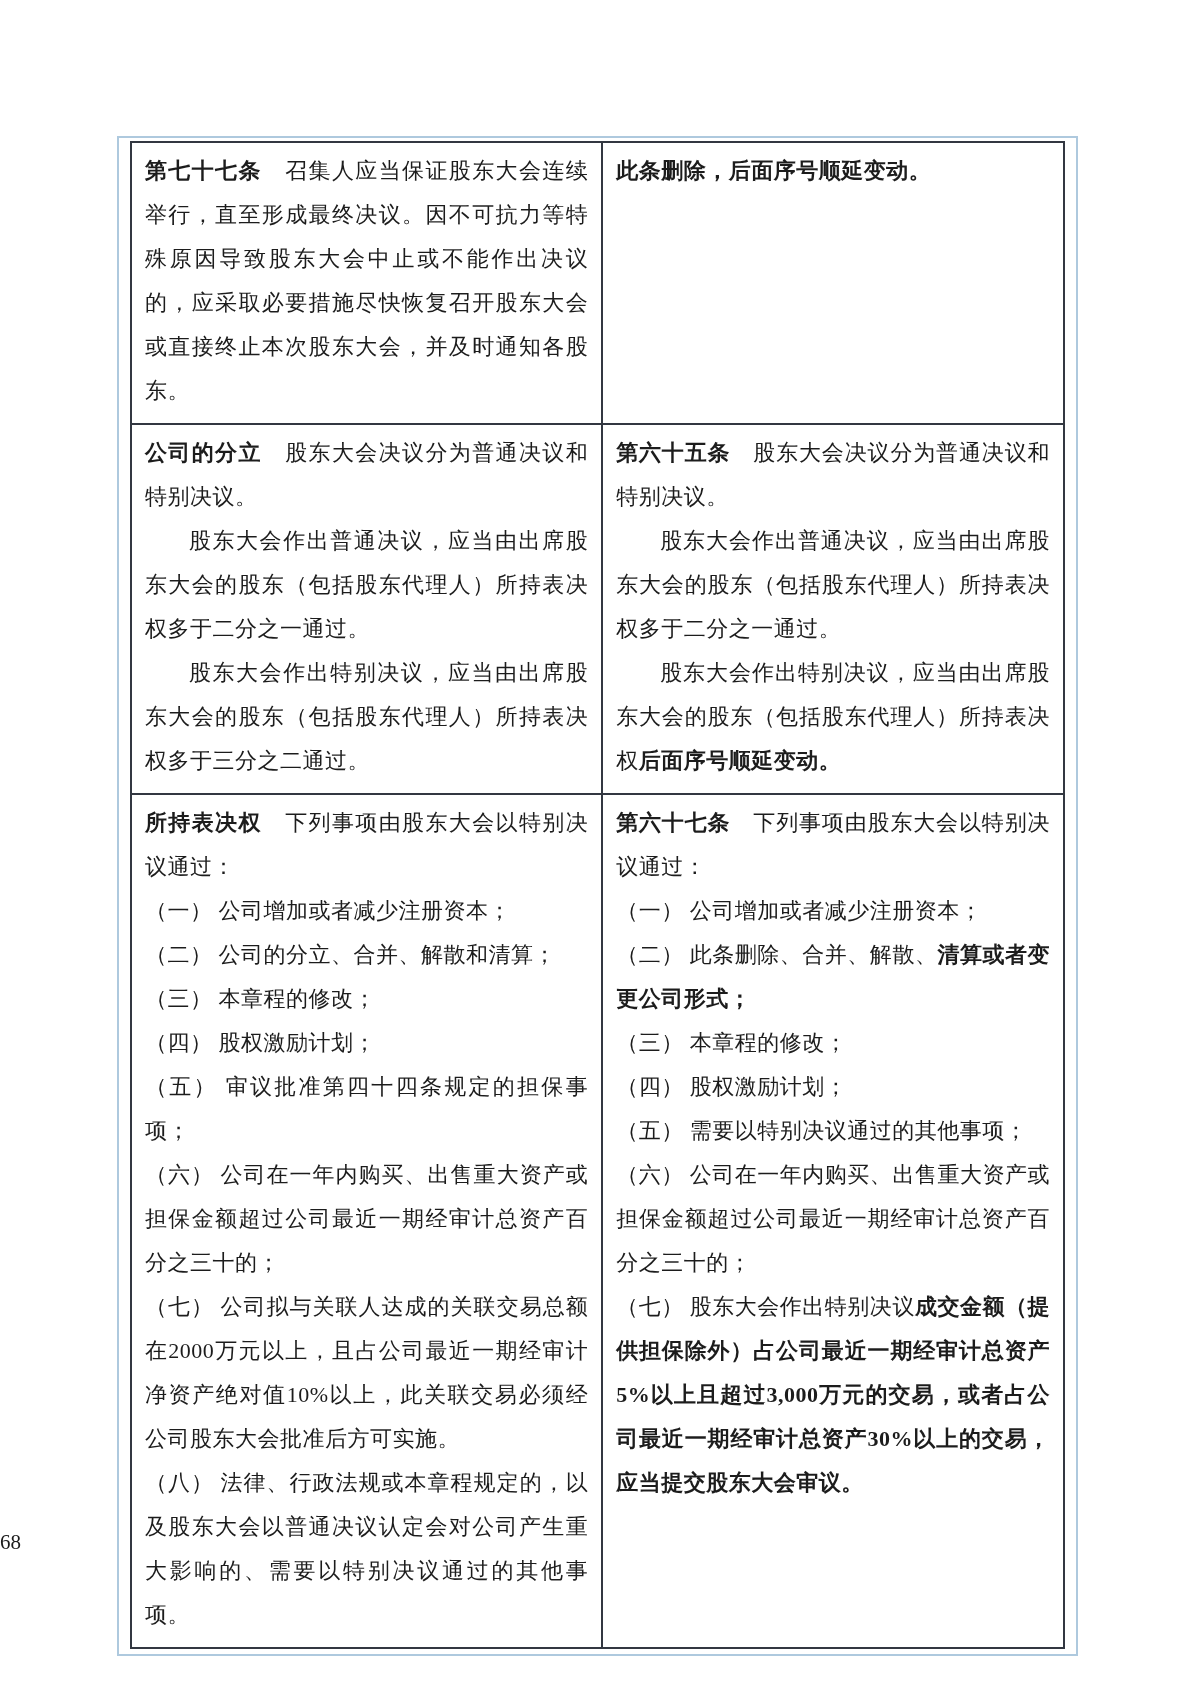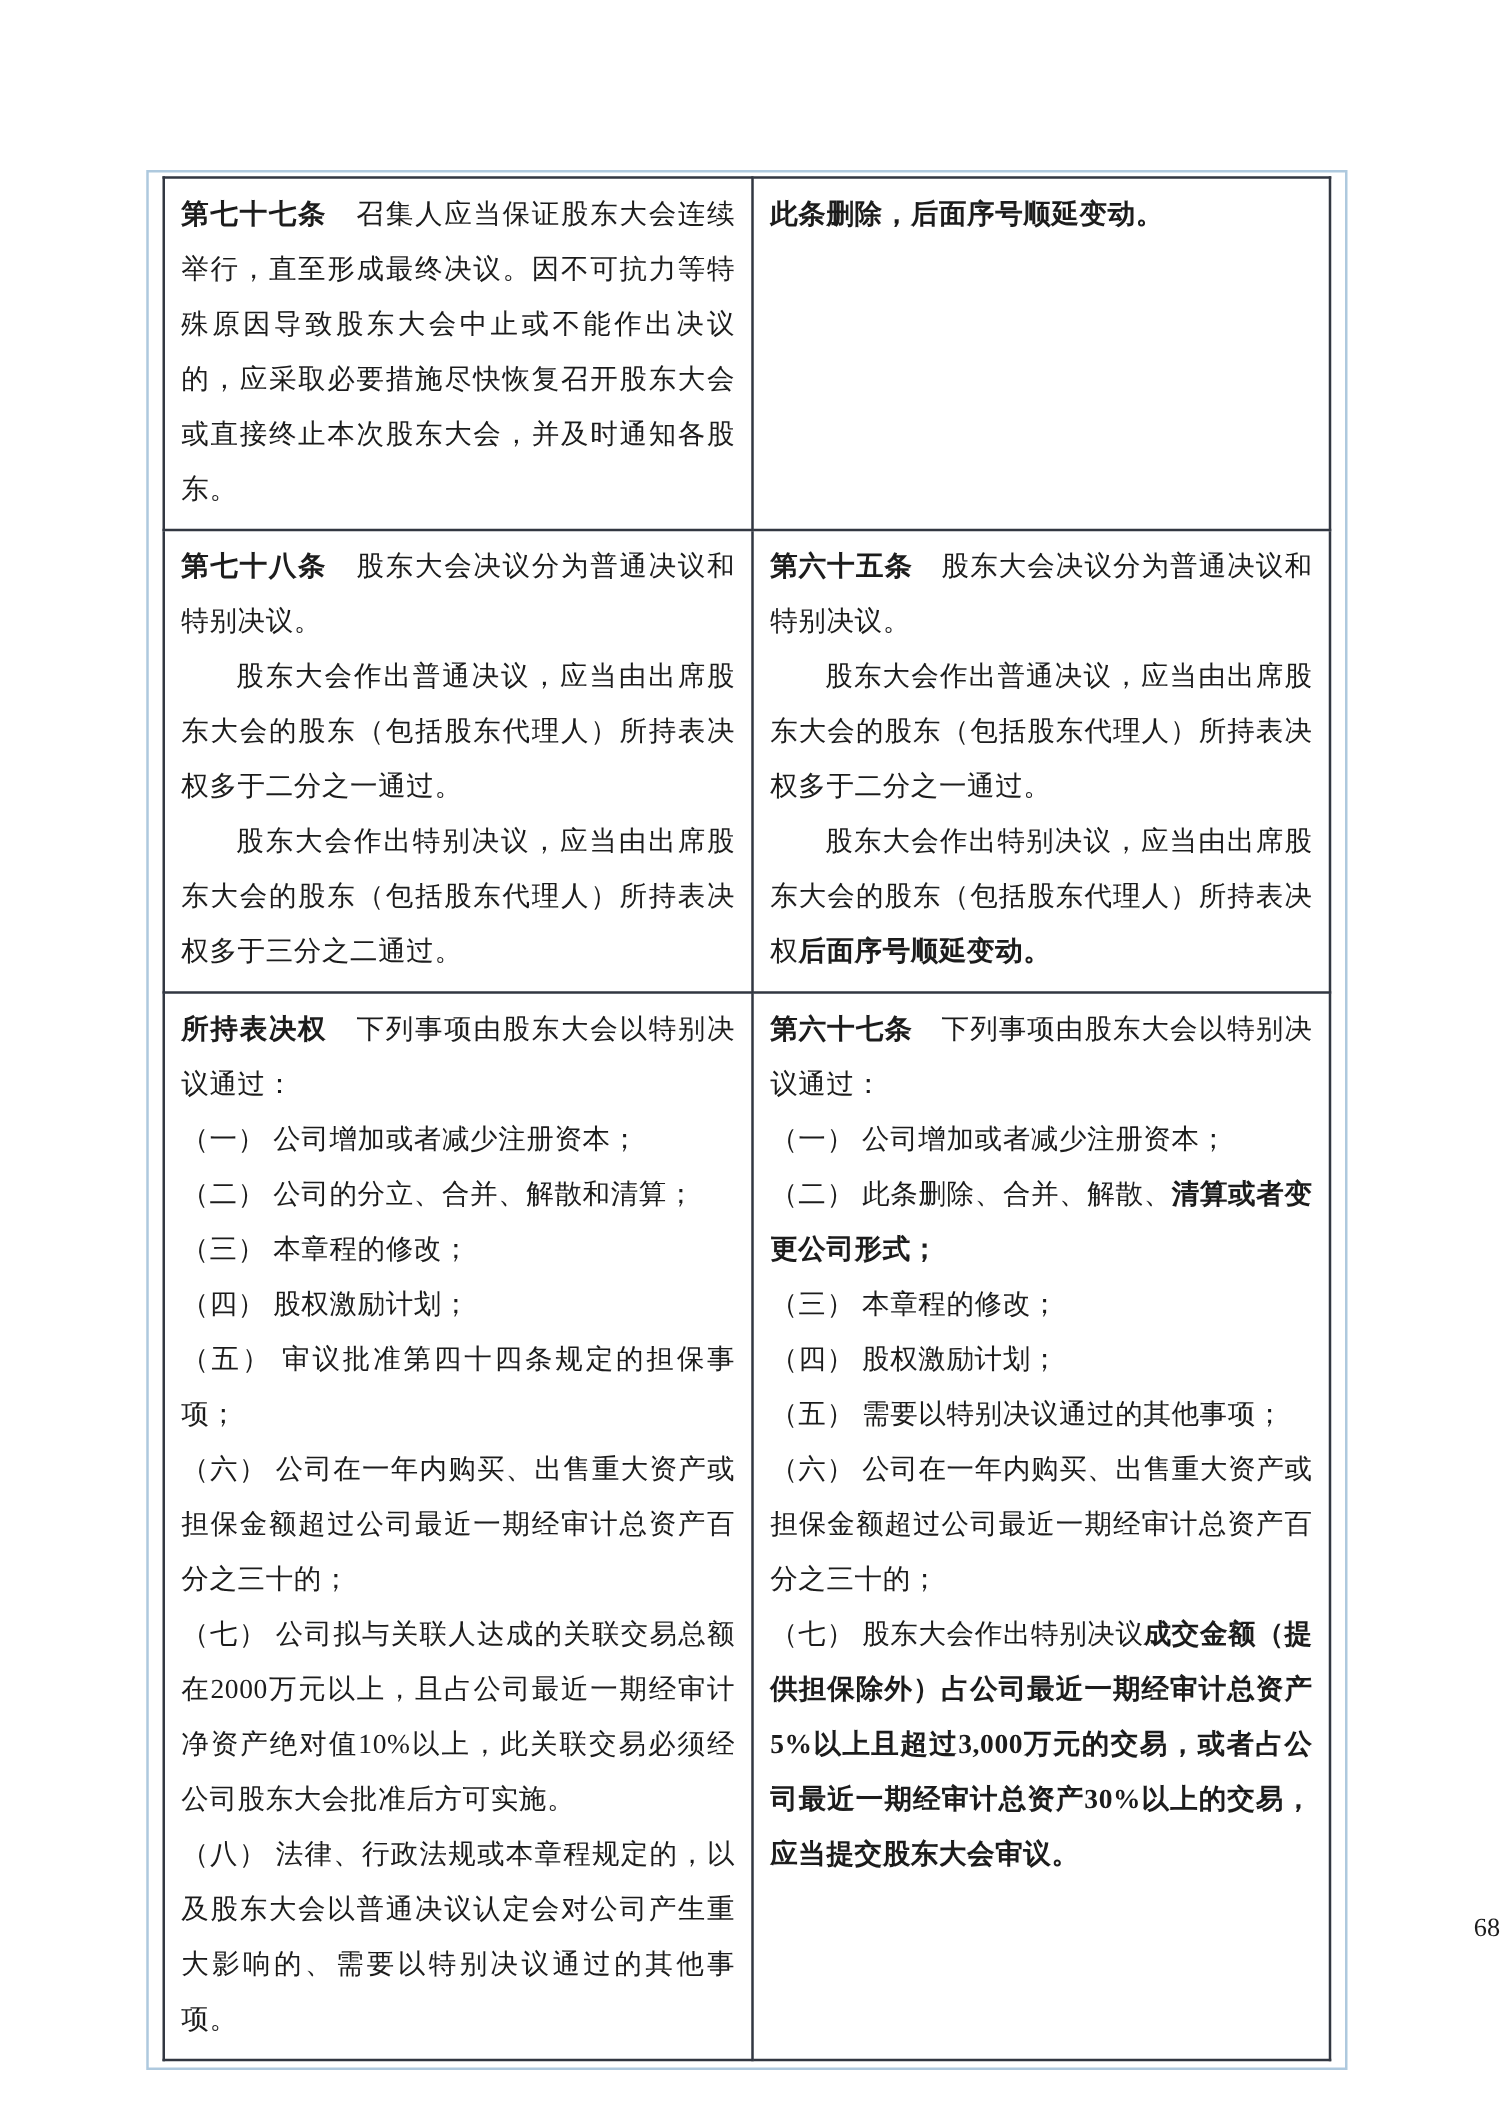--- a/index.html
+++ b/index.html
@@ -48,21 +48,21 @@
     margin:0;
     text-align:justify;
   }
   .para.indent{text-indent:2em;}
   .para b{font-weight:bold;}
   .pagenum{
     position:absolute;
     top:1530px;
     left:0;
     right:0;
-    text-align:right;
+    text-align:left;
     font-size:21px;
     color:var(--text);
   }
 </style>
 </head>
 <body>
 
 <div class="page">
   <div class="frame">
     <table class="cmp">
@@ -70,21 +70,21 @@
           <tr>
             <td class="col-old">
               <p class="para"><b>第七十七条</b><span>　召集人应当保证股东大会连续举行，直至形成最终决议。因不可抗力等特殊原因导致股东大会中止或不能作出决议的，应采取必要措施尽快恢复召开股东大会或直接终止本次股东大会，并及时通知各股东。</span></p>
             </td>
             <td class="col-new">
               <p class="para"><b>此条删除，后面序号顺延变动。</b></p>
             </td>
           </tr>
           <tr>
             <td class="col-old">
-              <p class="para"><b>第七十八条</b><span>　股东大会决议分为普通决议和特别决议。</span></p>
+              <p class="para"><b>公司的分立</b><span>　股东大会决议分为普通决议和特别决议。</span></p>
               <p class="para indent"><span>股东大会作出普通决议，应当由出席股东大会的股东（包括股东代理人）所持表决权多于二分之一通过。</span></p>
               <p class="para indent"><span>股东大会作出特别决议，应当由出席股东大会的股东（包括股东代理人）所持表决权多于三分之二通过。</span></p>
             </td>
             <td class="col-new">
               <p class="para"><b>第六十五条</b><span>　股东大会决议分为普通决议和特别决议。</span></p>
               <p class="para indent"><span>股东大会作出普通决议，应当由出席股东大会的股东（包括股东代理人）所持表决权多于二分之一通过。</span></p>
               <p class="para indent"><span>股东大会作出特别决议，应当由出席股东大会的股东（包括股东代理人）所持表决权</span><b>后面序号顺延变动。</b></p>
             </td>
           </tr>
           <tr>

